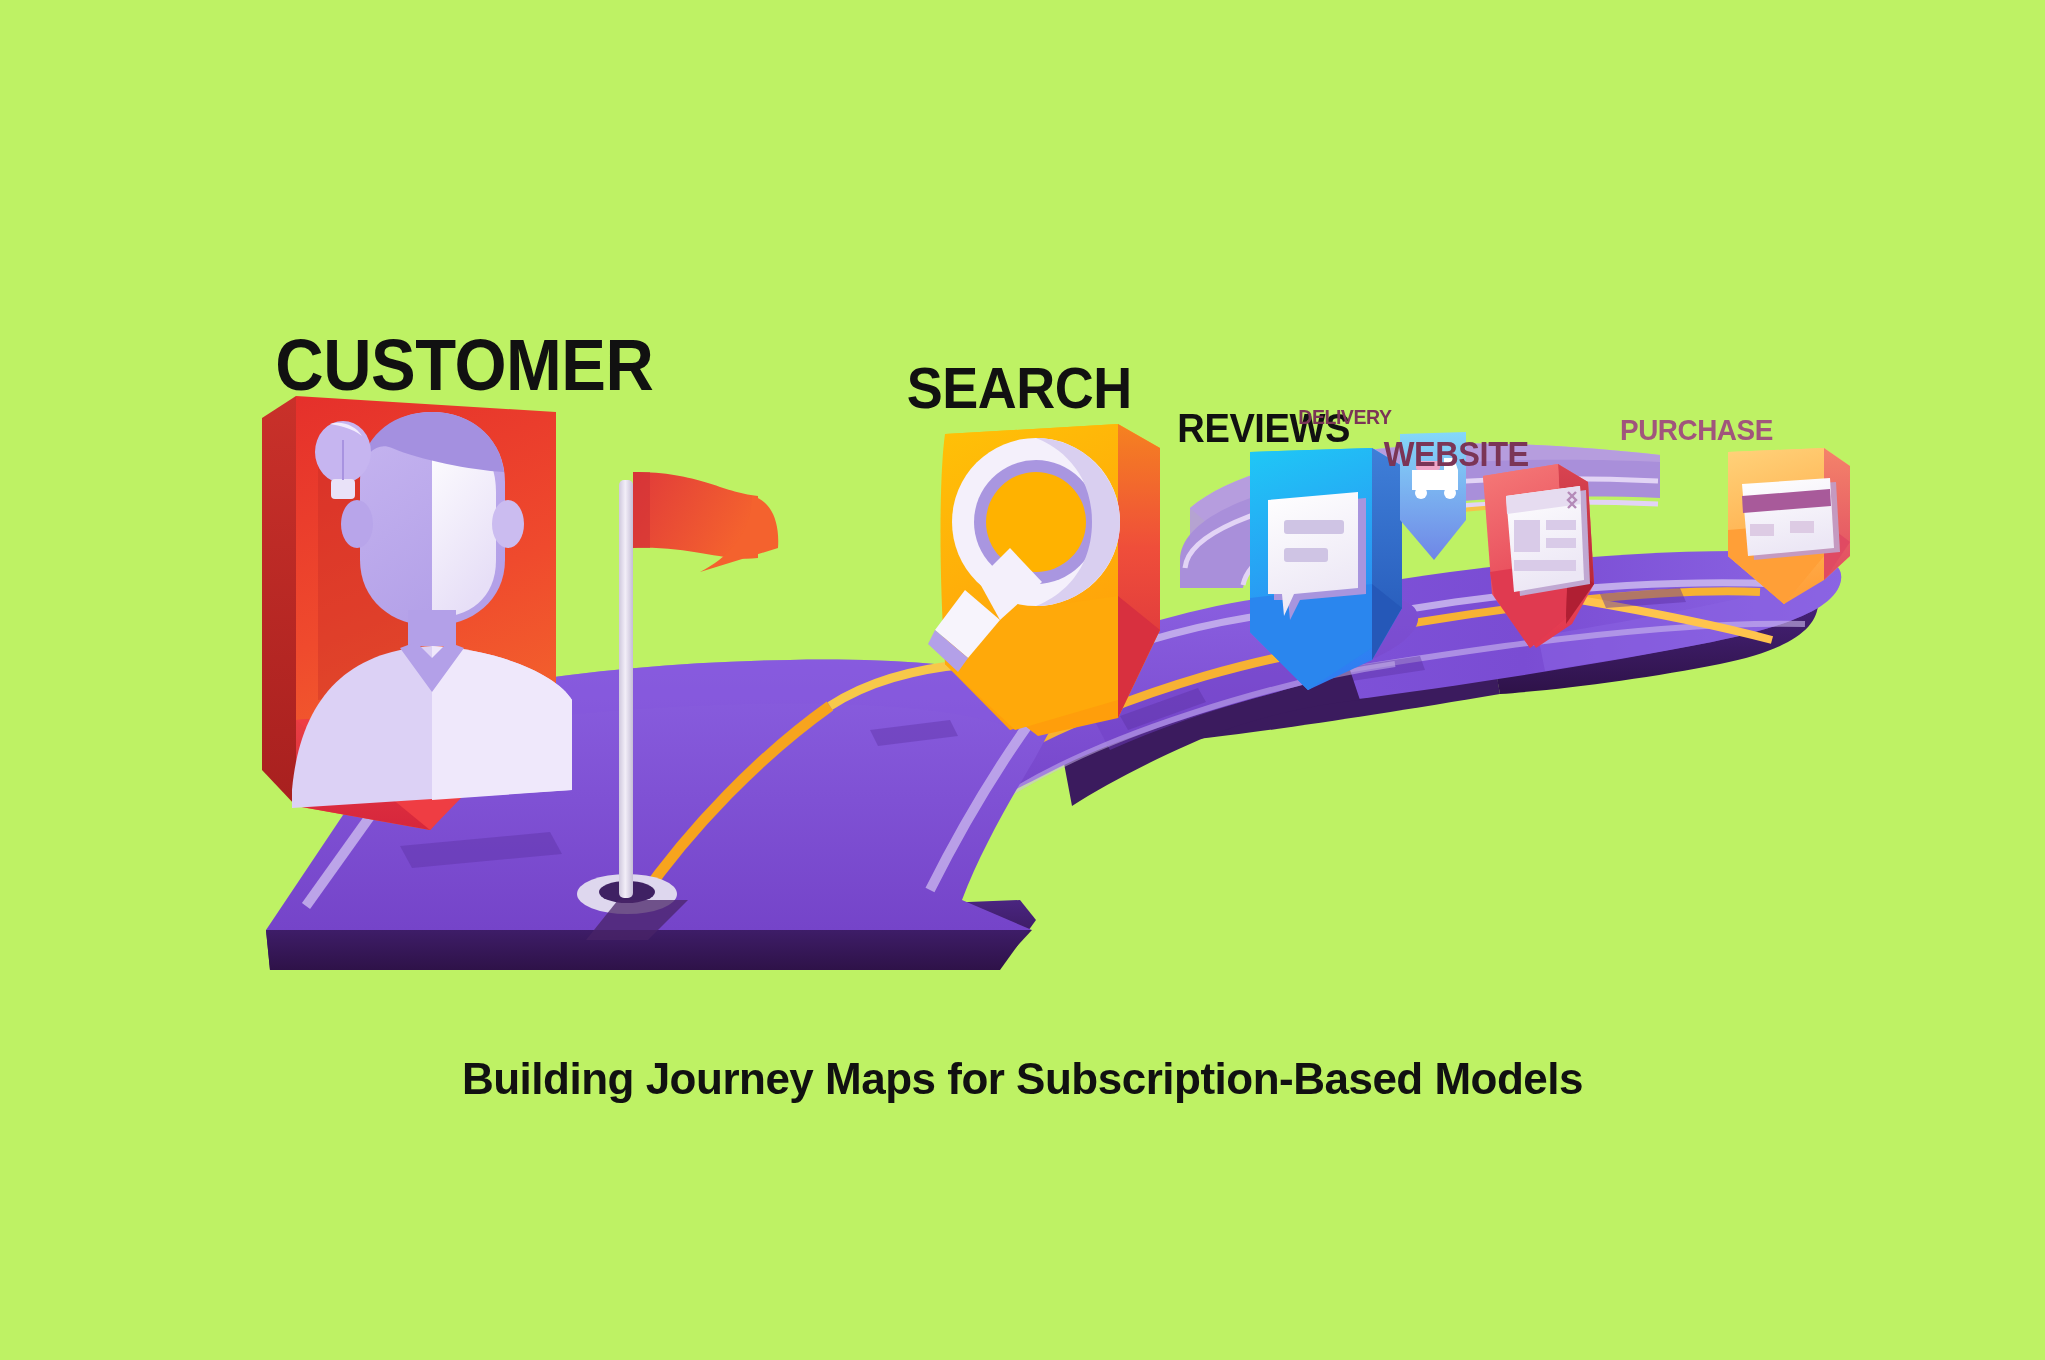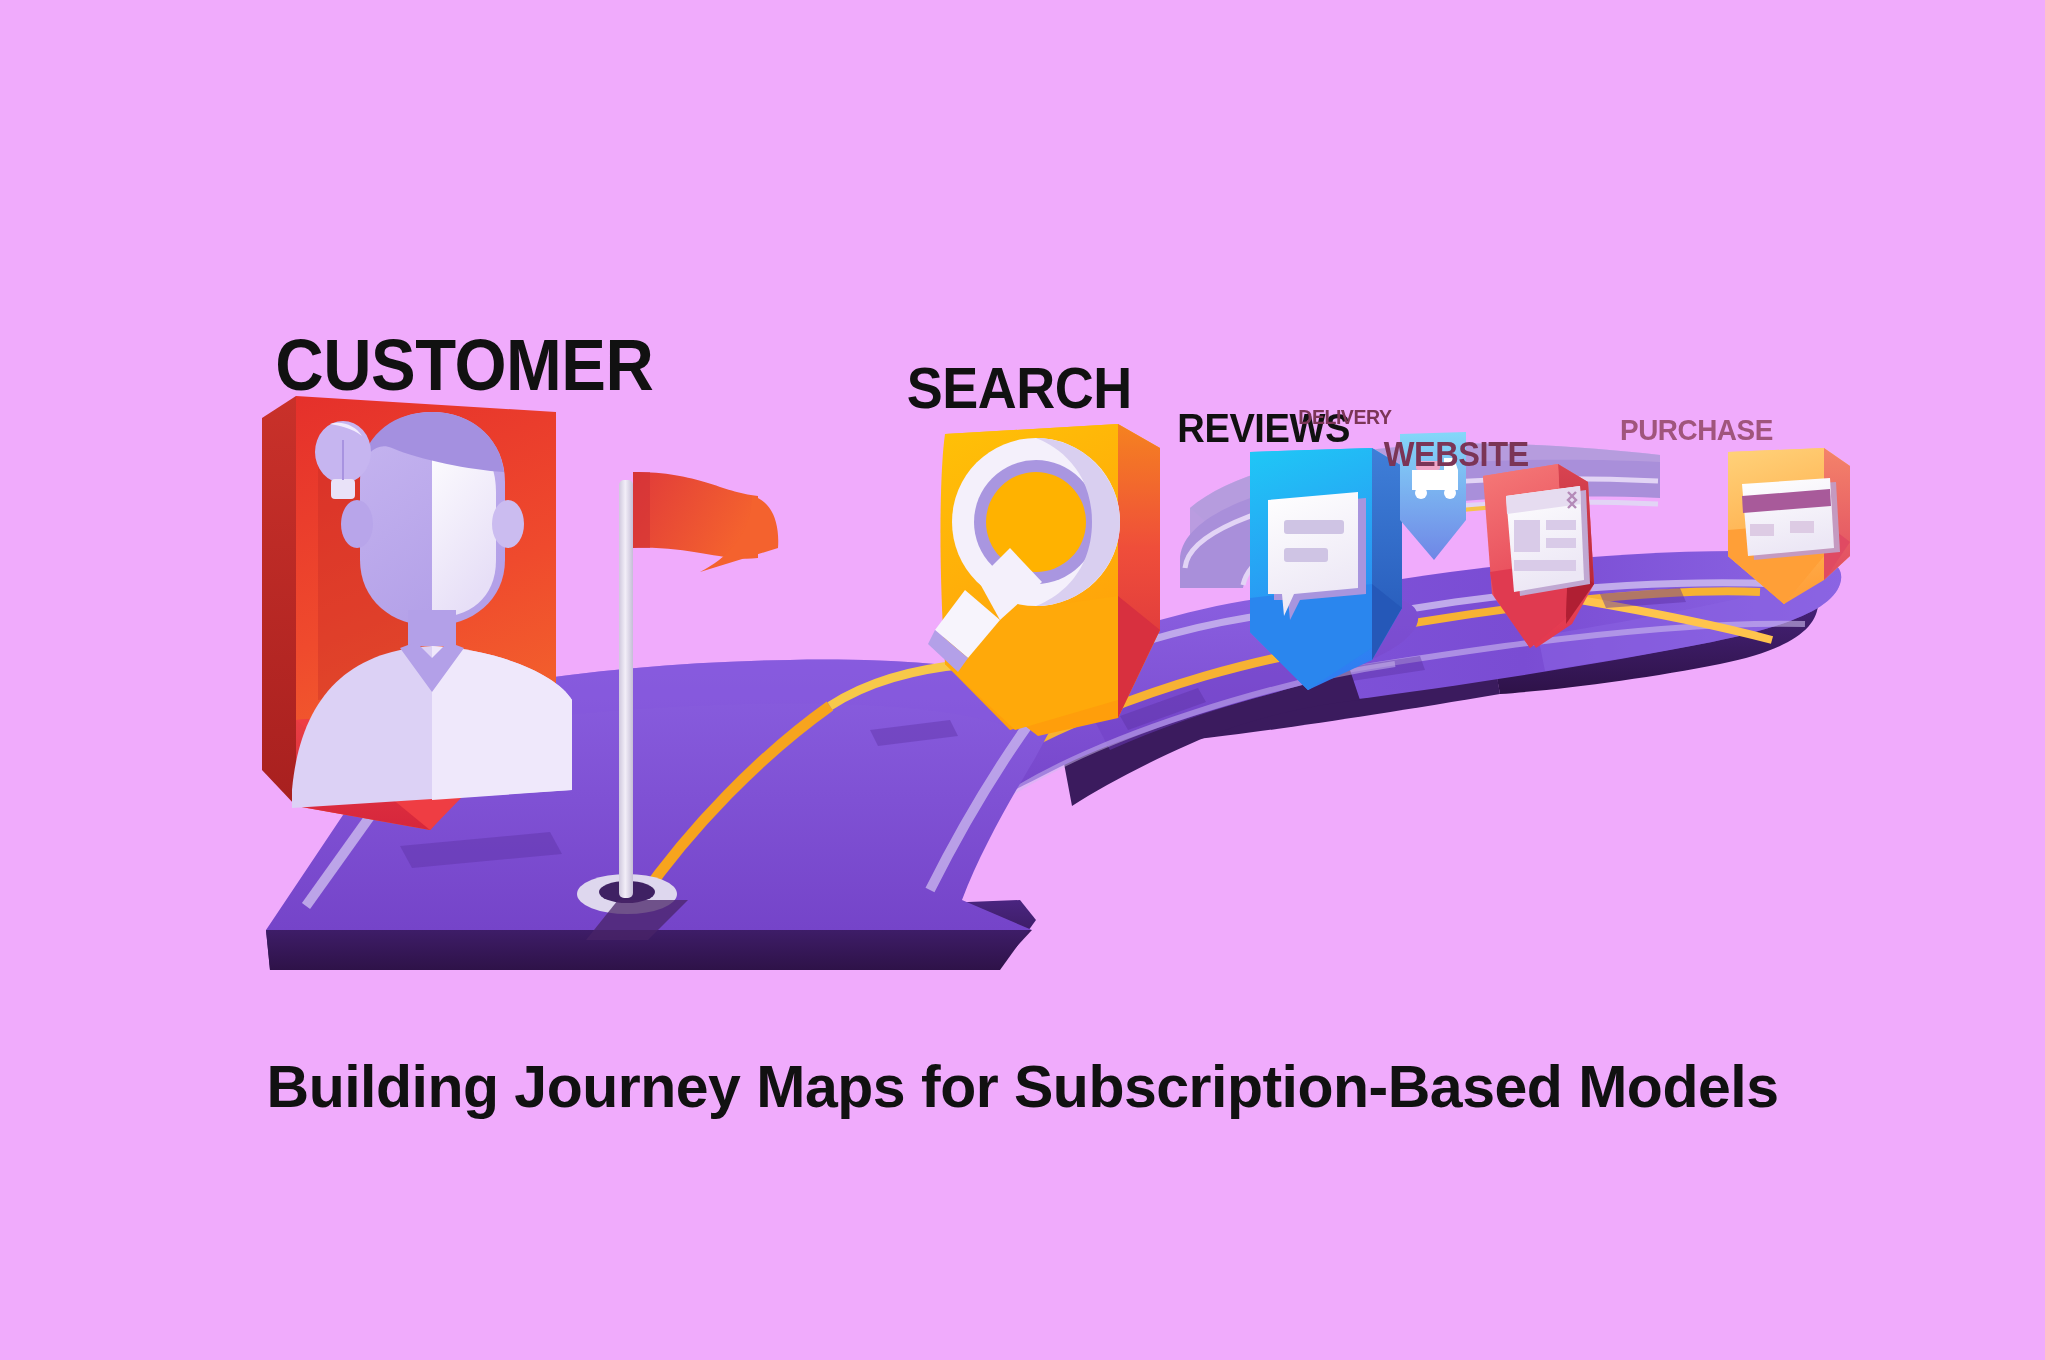--- a/index.html
+++ b/index.html
@@ -12,21 +12,21 @@
     height: 1360px;
     font-family: "Liberation Sans", sans-serif;
     overflow: hidden;
     position: relative;
   }
   #stage {
     position: absolute;
     left: 0; top: 0;
     width: 2045px;
     height: 1360px;
-    background: #f0abfc;
+    background: #bef264;
   }
   #scene {
     position: absolute;
     left: 0;
     top: 0;
     width: 2045px;
     height: 1070px;
   }
   #scene svg {
     display: block;
@@ -34,21 +34,21 @@
     height: 1070px;
   }
   .caption {
     position: absolute;
     left: 0;
     top: 1055px;
     width: 2045px;
     text-align: center;
     font-family: "Liberation Sans", sans-serif;
     font-weight: bold;
-    font-size: 59px;
+    font-size: 44px;
     letter-spacing: -0.5px;
     color: #111111;
     line-height: 1.1;
   }
   .pin-label {
     font-family: "Liberation Sans", sans-serif;
     font-weight: bold;
     letter-spacing: -0.5px;
   }
 </style>

